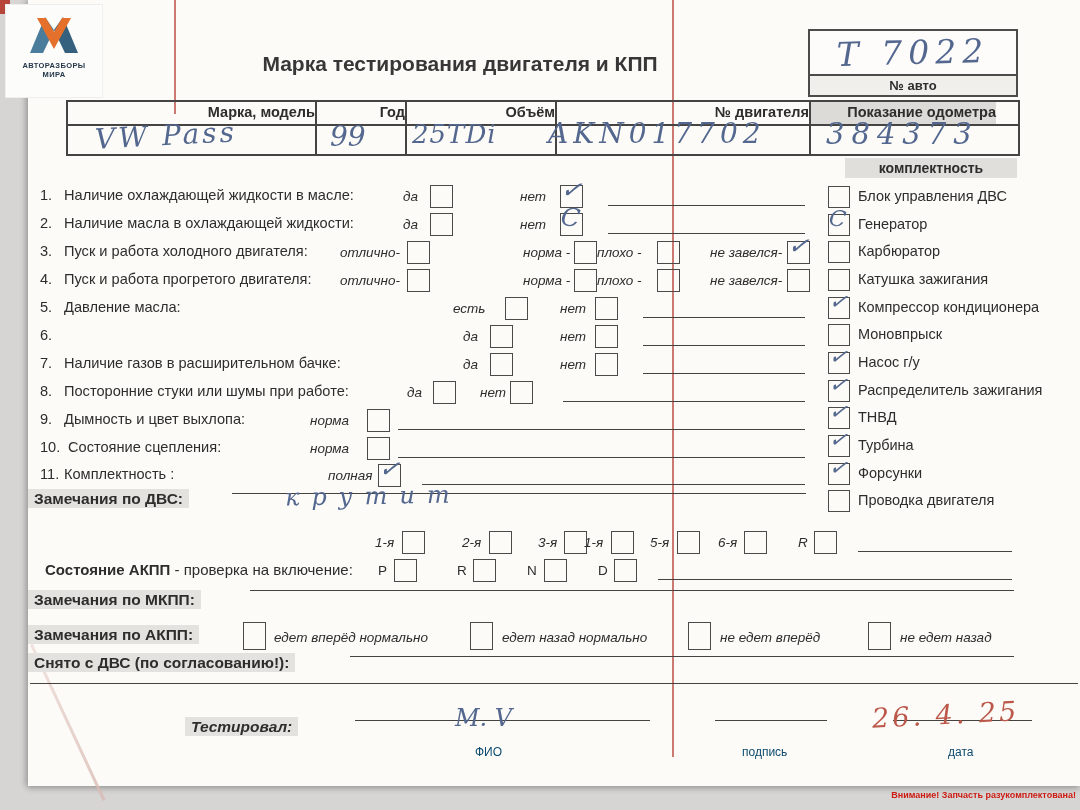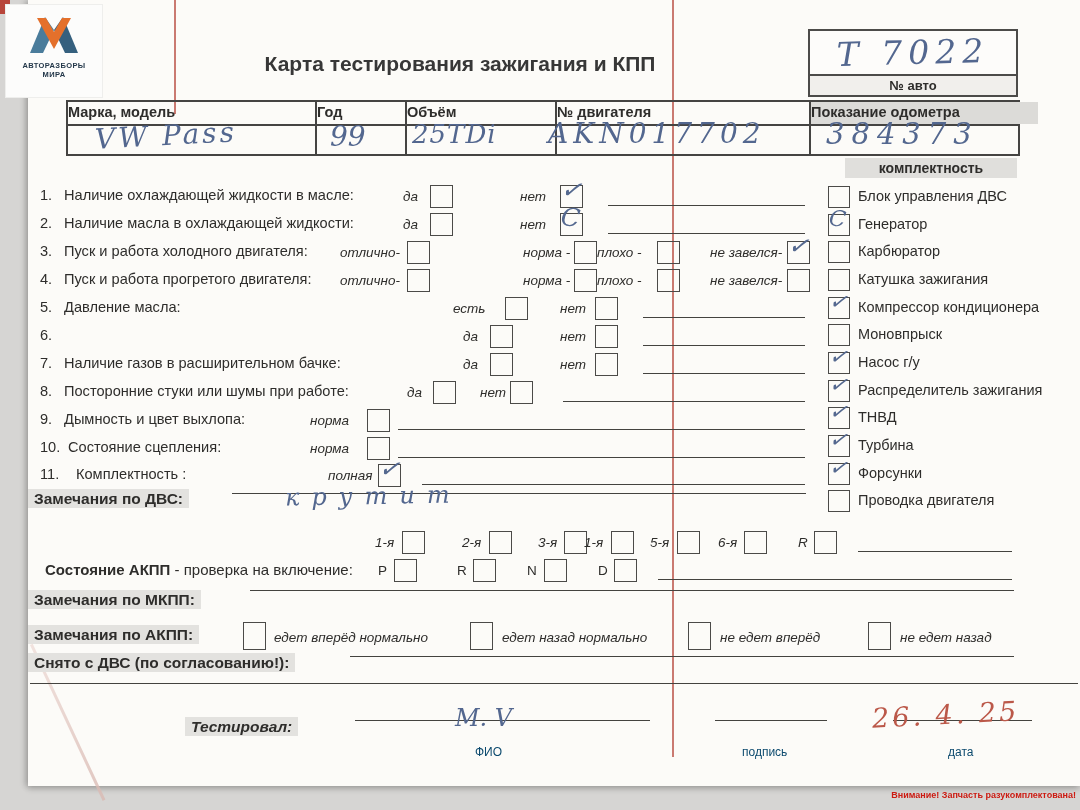--- a/index.html
+++ b/index.html
@@ -24,21 +24,21 @@
   .car-box .no-auto { position:absolute; left:0; bottom:0; width:100%; height:19px; border-top:2px solid #4c4b49;
                       text-align:center; font-weight:bold; font-size:13px; background:#f1efec; line-height:19px; }
   .hand { font-family:"DejaVu Serif", serif; font-style:italic; color:#53678f; }
   .hand-red { font-family:"DejaVu Serif", serif; font-style:italic; color:#bb5849; }
   .car-no-val { position:absolute; left:12px; top:2px; width:182px; text-align:center; font-size:33px;
                 letter-spacing:6px; transform:rotate(-1.5deg); }
 
   .tbl { position:absolute; left:66px; top:100px; width:950px; height:52px; border:2px solid #454442; }
   .tbl .vline { position:absolute; top:0; width:2px; height:100%; background:#454442; }
   .tbl .hline { position:absolute; left:0; top:22px; width:100%; height:2px; background:#454442; }
-  .tbl .hcell { position:absolute; top:0; height:22px; line-height:21px; text-align:left;
+  .tbl .hcell { position:absolute; top:0; height:22px; line-height:21px; text-align:right;
                 font-weight:bold; font-size:14.5px; }
   .hw { position:absolute; font-size:28px; }
 
   .hl { background:#e3e2df; padding:1px 6px; }
   .sec-label { position:absolute; font-weight:bold; font-size:15.5px; }
 
   .equip-head { position:absolute; left:845px; top:158px; width:172px; height:20px; background:#e0dfdc;
                 text-align:center; font-weight:bold; font-size:14px; line-height:20px; }
   .equip-item { position:absolute; left:820px; width:258px; height:24px; }
   .equip-item .cb { left:8px; top:0; width:20px; height:20px; }
@@ -75,38 +75,38 @@
       <polygon points="8,40 23,4 32,17 21,40" fill="#4a7c9b"></polygon>
       <polygon points="56,40 41,4 32,17 43,40" fill="#35607e"></polygon>
       <polygon points="15,5 32,36 49,5 40,5 32,19 24,5" fill="#e4702b"></polygon>
     </svg>
     <div class="logo-text">
       <div>АВТОРАЗБОРЫ</div>
       <div>МИРА</div>
     </div>
   </div>
 
-  <div class="title">Карта тестирования зажигания  и КПП</div>
+  <div class="title">Марка тестирования двигателя  и КПП</div>
 
   <div class="car-box">
     <div class="car-no-val hand">Т 7022</div>
     <div class="no-auto">№ авто</div>
   </div>
 
   <div class="tbl">
     <div class="hline"></div>
     <div class="vline" style="left:247px"></div>
     <div class="vline" style="left:337px"></div>
     <div class="vline" style="left:487px"></div>
     <div class="vline" style="left:741px"></div>
     <div class="hcell" style="left:0;width:247px">Марка, модель</div>
     <div class="hcell" style="left:249px;width:88px">Год</div>
     <div class="hcell" style="left:339px;width:148px">Объём</div>
     <div class="hcell" style="left:489px;width:252px">№ двигателя</div>
-    <div class="hcell" style="left:743px;width:227px;background:#dcdbd8">Показание одометра</div>
+    <div class="hcell" style="left:743px;width:185px;background:#dcdbd8">Показание одометра</div>
   </div>
   <div class="hw hand" style="left:95px;top:119px;letter-spacing:3px;transform:rotate(-3deg)">VW Pass</div>
   <div class="hw hand" style="left:330px;top:120px">99</div>
   <div class="hw hand" style="left:412px;top:119px;font-size:26px;letter-spacing:1px">25TDi</div>
   <div class="hw hand" style="left:548px;top:117px;letter-spacing:5px">AKN017702</div>
   <div class="hw hand" style="left:826px;top:117px;font-size:29px;letter-spacing:7px">384373</div>
 
   <div class="equip-head">комплектность</div>
   <div class="equip-item" style="top:186px">
     <span class="cb">
@@ -311,21 +311,21 @@
     <span class="q-num">10.</span>
     <span class="q-text" style="left:40px">Состояние сцепления:</span>
     <span class="opt" style="left:282px">норма</span>
     <span class="cb" style="left:339px">
         <span class="mark"></span>
       </span>
     <span class="fline" style="left:370px;width:407px"></span>
   </div>
   <div class="q-row" style="top:464px">
     <span class="q-num">11.</span>
-    <span class="q-text" style="left:48px">Комплектность :</span>
+    <span class="q-text" style="left:36px">Комплектность :</span>
     <span class="opt" style="left:300px">полная</span>
     <span class="cb" style="left:350px">
         <span class="mark">✓</span>
       </span>
     <span class="fline" style="left:394px;width:383px"></span>
   </div>
 
   <div class="sec-label" style="left:28px;top:490px">
     <span class="hl">Замечания по ДВС:</span></div>
   <div class="fline" style="position:absolute;left:232px;top:493px;width:574px"></div>

